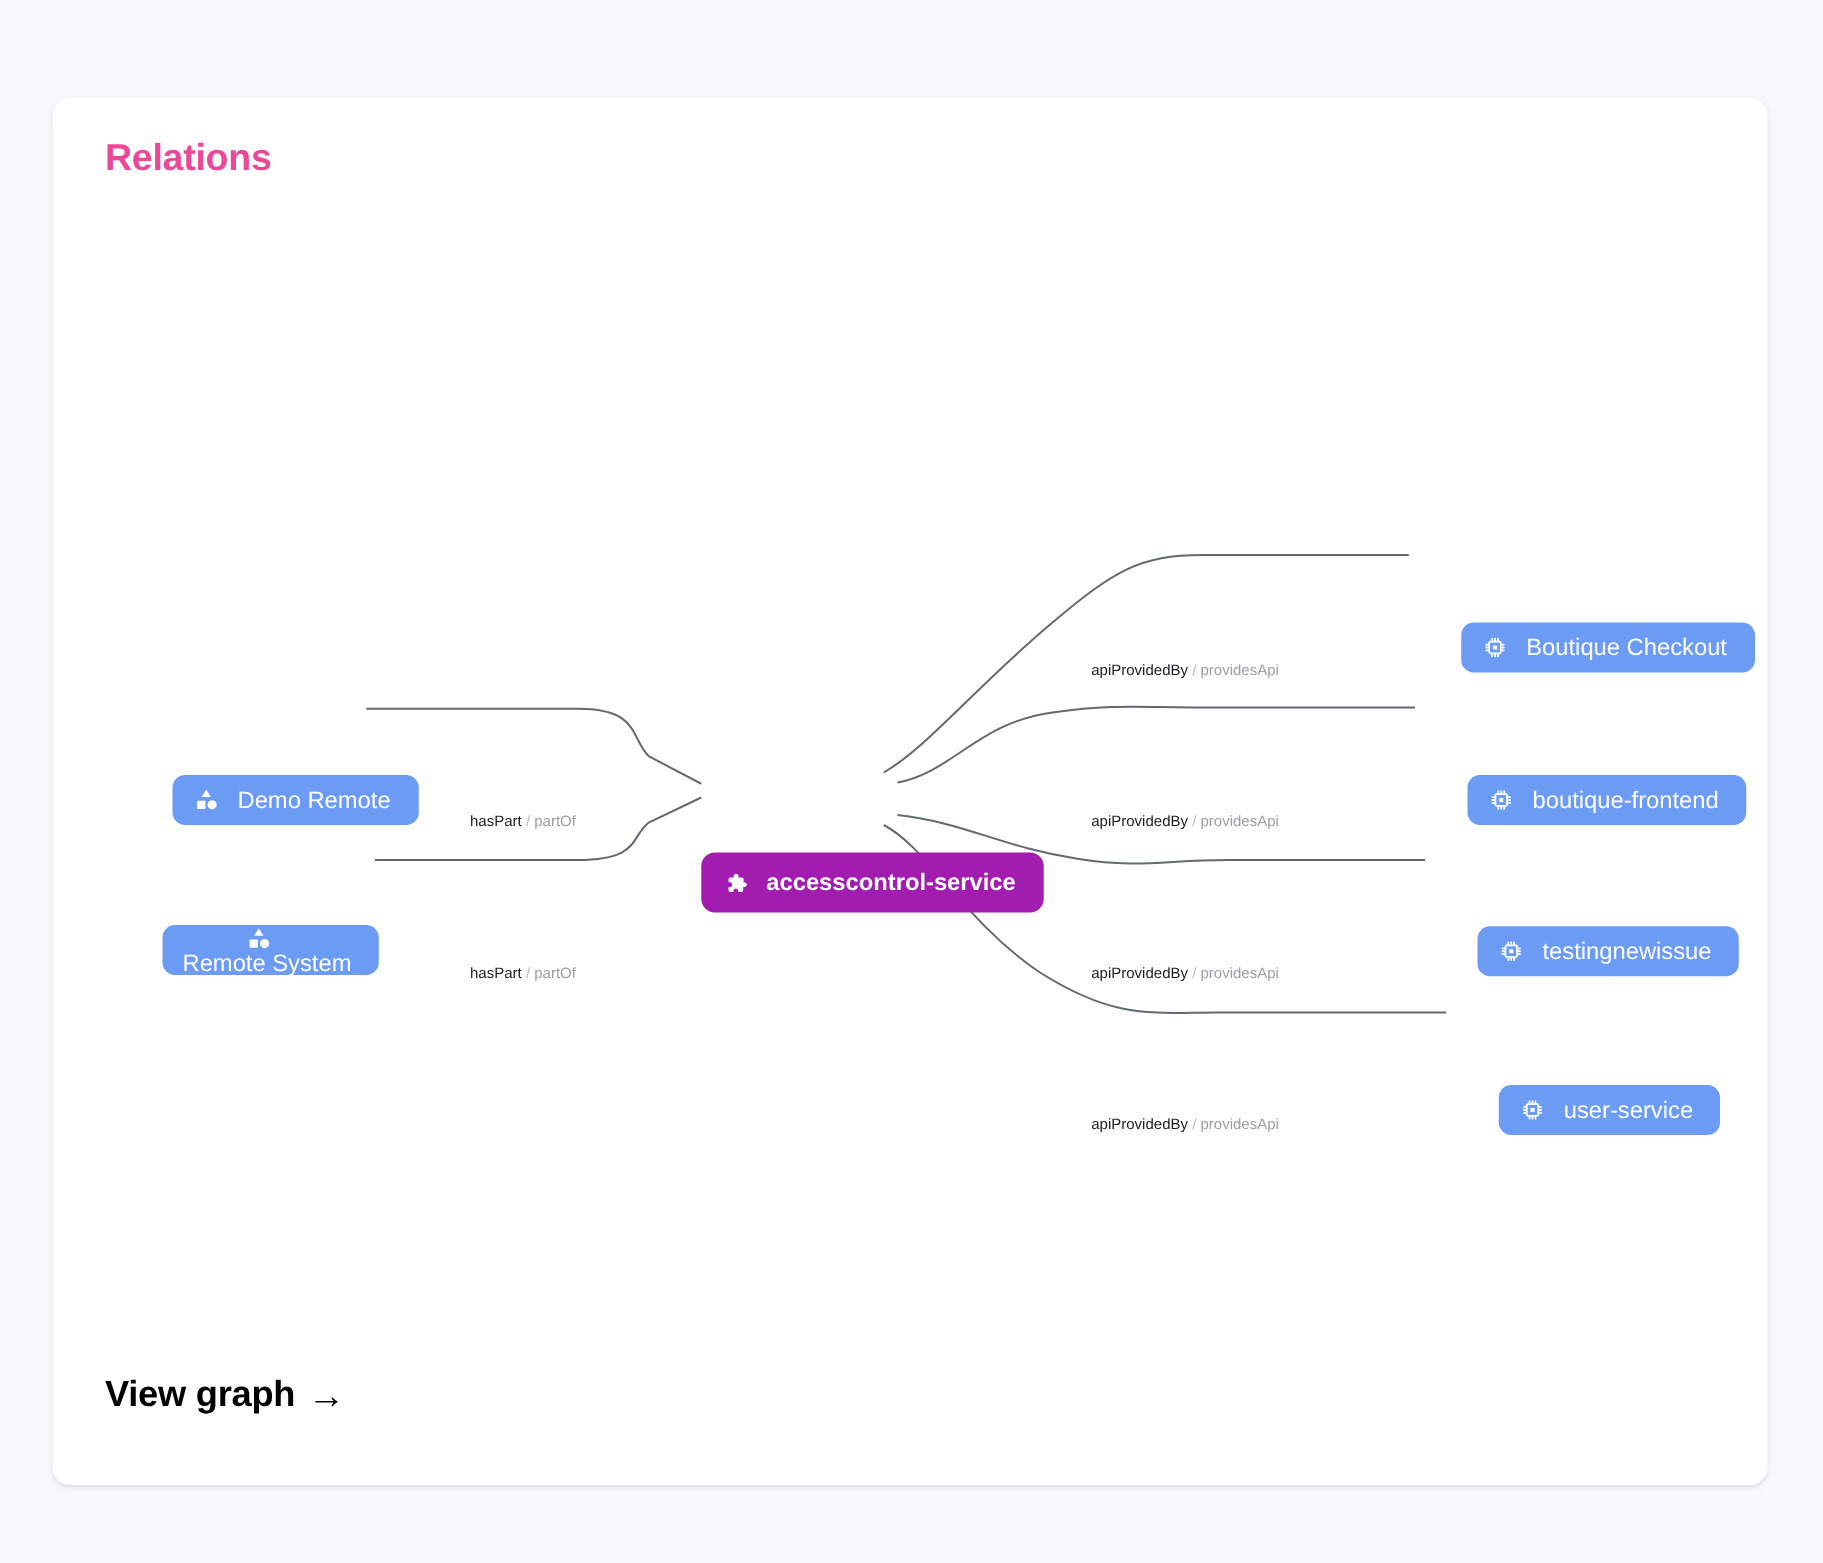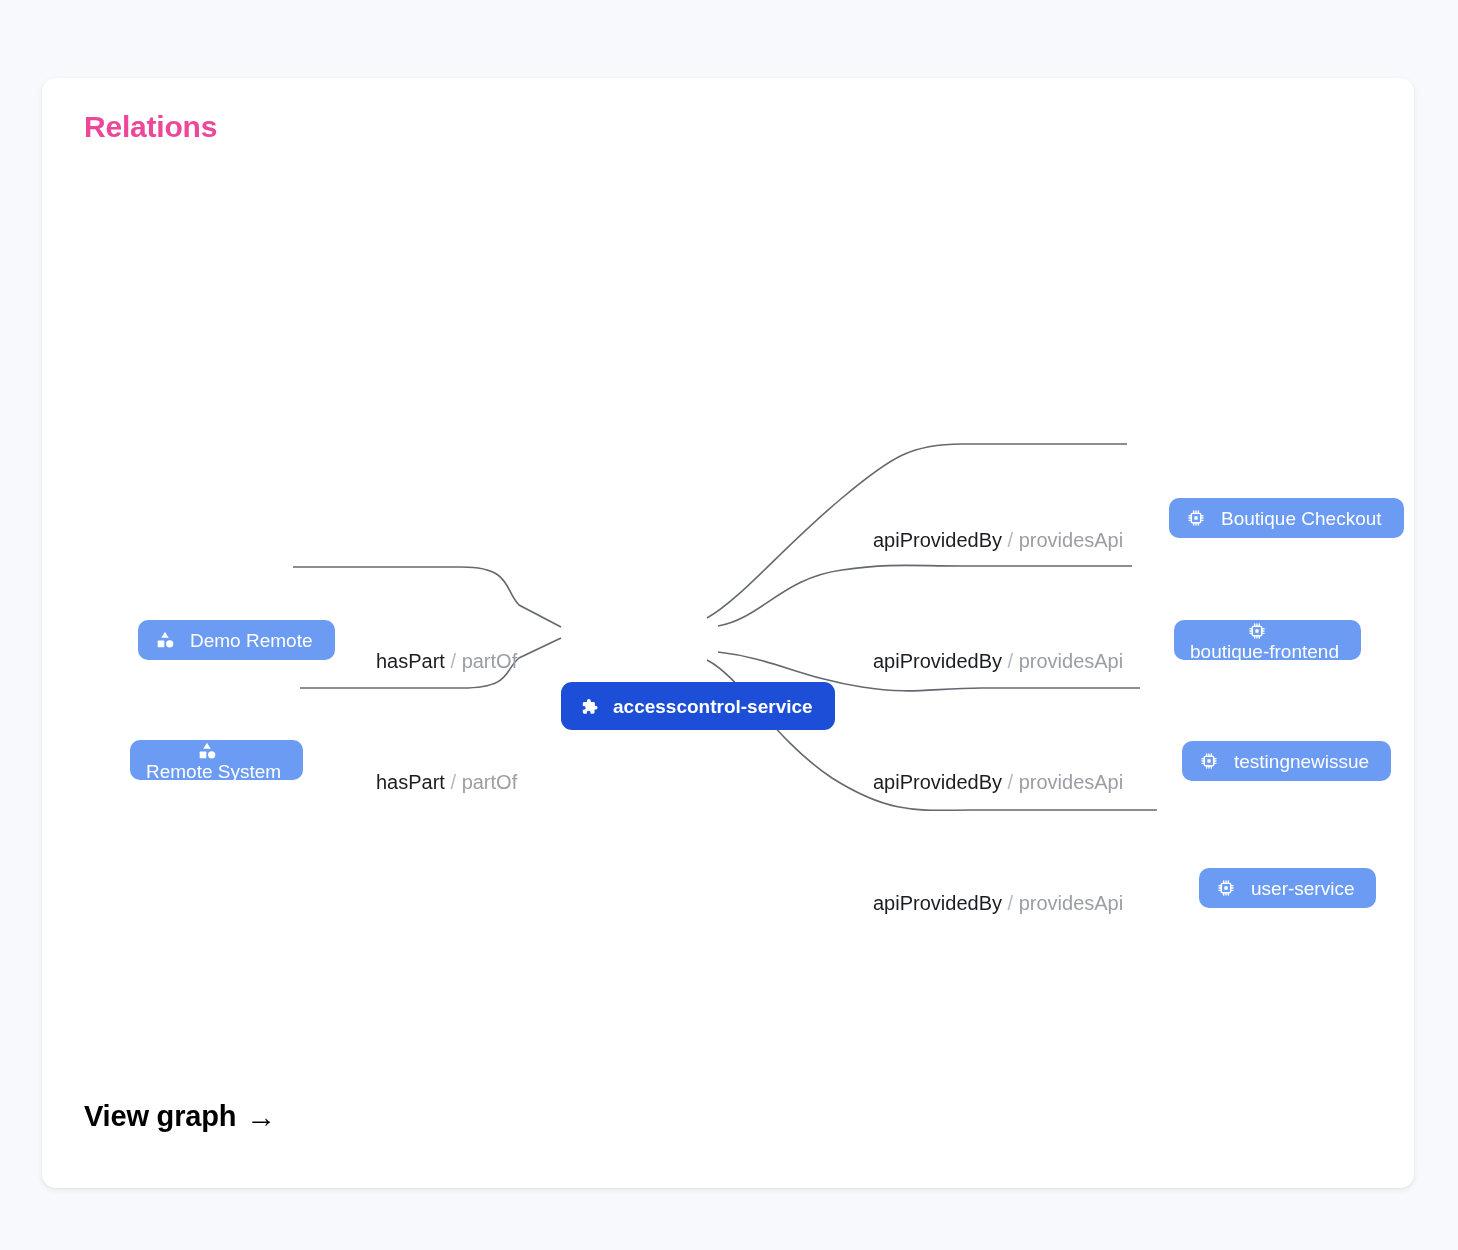--- a/index.html
+++ b/index.html
@@ -76,31 +76,31 @@
   }
   .node .lbl {
     font-size: 19px;
     color: #ffffff;
     line-height: 1;
   }
   .node.blue {
     background: #6b9bf2;
   }
   .node.orange {
-    background: #1d4ed8;
+    background: #a21caf;
     height: 48px;
     border-radius: 11px;
   }
   .node.orange .lbl {
     font-weight: bold;
     font-size: 19px;
   }
   .edge-label {
     position: absolute;
-    font-size: 20px;
+    font-size: 12px;
     color: #1b1d21;
     white-space: nowrap;
     line-height: 1;
   }
   .edge-label .rev {
     color: #9b9ea4;
   }
   .edge-label .sep {
     color: #b6b9bf;
   }
@@ -185,21 +185,21 @@
         <span class="ic">
           <svg viewBox="0 0 24 24" width="20" height="20" fill="none" stroke="#ffffff" stroke-width="1.7">
             <rect x="6.4" y="6.4" width="11.2" height="11.2" rx="1.2"></rect>
             <rect x="10" y="10" width="4" height="4" rx="0.5" fill="#ffffff" stroke="none"></rect>
             <path d="M9.2 6.4V3.6M12 6.4V3.6M14.8 6.4V3.6M9.2 20.4v-2.8M12 20.4v-2.8M14.8 20.4v-2.8M6.4 9.2H3.6M6.4 12H3.6M6.4 14.8H3.6M20.4 9.2h-2.8M20.4 12h-2.8M20.4 14.8h-2.8" stroke-linecap="round"></path>
           </svg>
         </span>
         <span class="lbl">Boutique Checkout</span>
       </div>
 
-      <div class="node blue" style="left:1132px; top:542px;flex-direction:column;">
+      <div class="node blue" style="left:1132px; top:542px;">
         <span class="ic">
           <svg viewBox="0 0 24 24" width="20" height="20" fill="none" stroke="#ffffff" stroke-width="1.7">
             <rect x="6.4" y="6.4" width="11.2" height="11.2" rx="1.2"></rect>
             <rect x="10" y="10" width="4" height="4" rx="0.5" fill="#ffffff" stroke="none"></rect>
             <path d="M9.2 6.4V3.6M12 6.4V3.6M14.8 6.4V3.6M9.2 20.4v-2.8M12 20.4v-2.8M14.8 20.4v-2.8M6.4 9.2H3.6M6.4 12H3.6M6.4 14.8H3.6M20.4 9.2h-2.8M20.4 12h-2.8M20.4 14.8h-2.8" stroke-linecap="round"></path>
           </svg>
         </span>
         <span class="lbl">boutique-frontend</span>
       </div>
 

